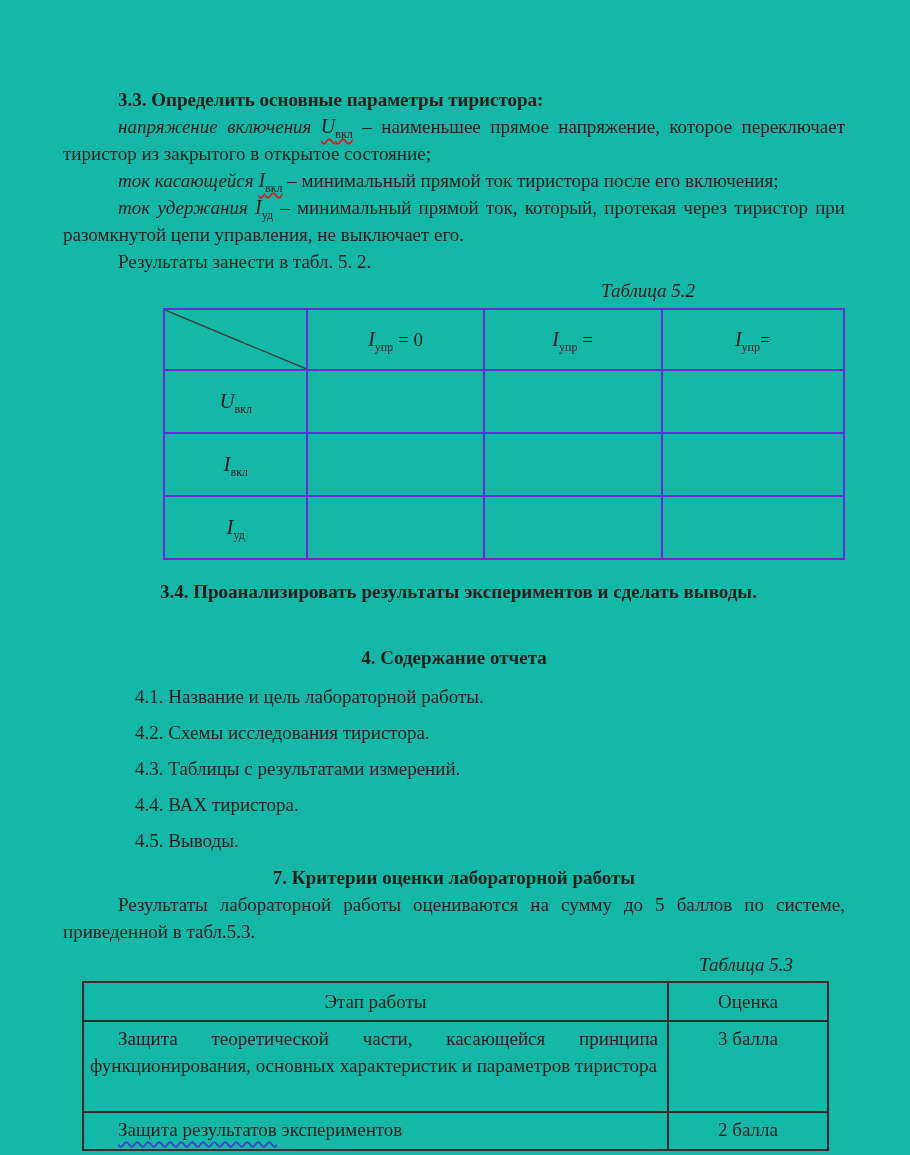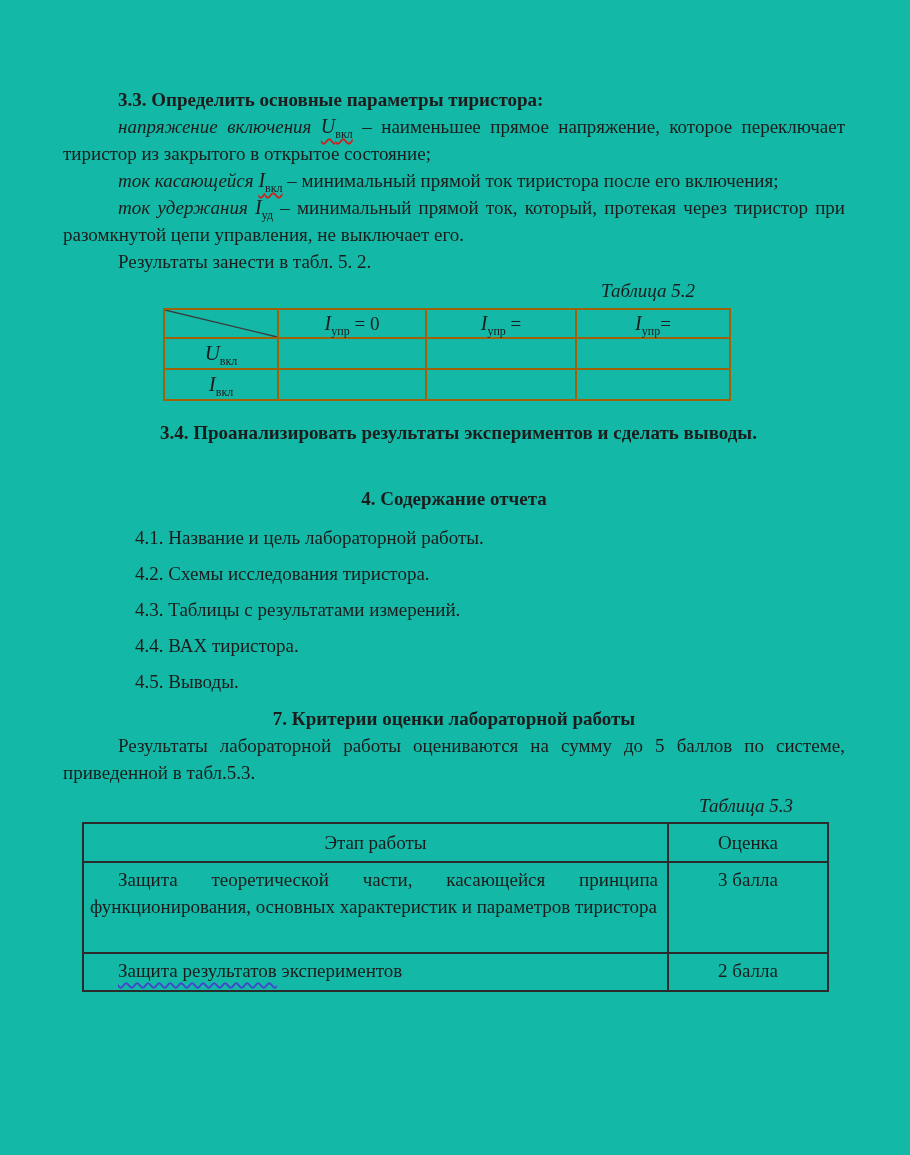--- a/index.html
+++ b/index.html
@@ -51,21 +51,21 @@
   .sp-blue { text-decoration-color: #4444cc; }
 
   
   .tbl-caption { font-style: italic; text-align: right; margin: 0; }
   .cap52 { padding-right: 150px; margin-top: 2px; }
   .cap53 { padding-right: 52px; margin-top: 6px; font-style: italic; }
 
   
   table { border-collapse: collapse; }
   .t52 { margin: 4px 0 0 100px; table-layout: fixed; }
-  .t52 td { border: 2px solid #a16207; text-align: center; padding: 0; vertical-align: middle; }
+  .t52 td { border: 2px solid #6d28d9; text-align: center; padding: 16px; vertical-align: middle; }
   .t52 .c0 { width: 112px; }
   .t52 .c1 { width: 146px; }
   .t52 .c2 { width: 148px; }
   .t52 .c3 { width: 152px; }
   .t52 tr.hdr td { height: 26px; }
   .t52 tr.data td { height: 29px; }
   .diag-cell { position: relative; }
   .diag-cell svg { position: absolute; left: 0; top: 0; width: 100%; height: 100%; display: block; }
   .diag-cell line { stroke: #3a3a3a; stroke-width: 1.3; }
   .rowlab .base { font-size: 21px; }
@@ -115,20 +115,26 @@
       <td class="c1"></td>
       <td class="c2"></td>
       <td class="c3"></td>
     </tr>
     <tr class="data">
       <td class="c0 rowlab frm"><span class="base">I</span><sub>вкл</sub></td>
       <td class="c1"></td>
       <td class="c2"></td>
       <td class="c3"></td>
     </tr>
+    <tr class="data">
+      <td class="c0 rowlab frm"><span class="base">I</span><sub>уд</sub></td>
+      <td class="c1"></td>
+      <td class="c2"></td>
+      <td class="c3"></td>
+    </tr>
   </tbody>
     </table>
 
   <p class="h34">3.4. Проанализировать результаты экспериментов и сделать выводы.</p>
 
   <p class="h-center h4c">4. Содержание отчета</p>
   <p class="list-item first">4.1. Название и цель лабораторной работы.</p>
   <p class="list-item">4.2. Схемы исследования тиристора.</p>
   <p class="list-item">4.3. Таблицы с результатами измерений.</p>
   <p class="list-item">4.4. ВАХ тиристора.</p>

